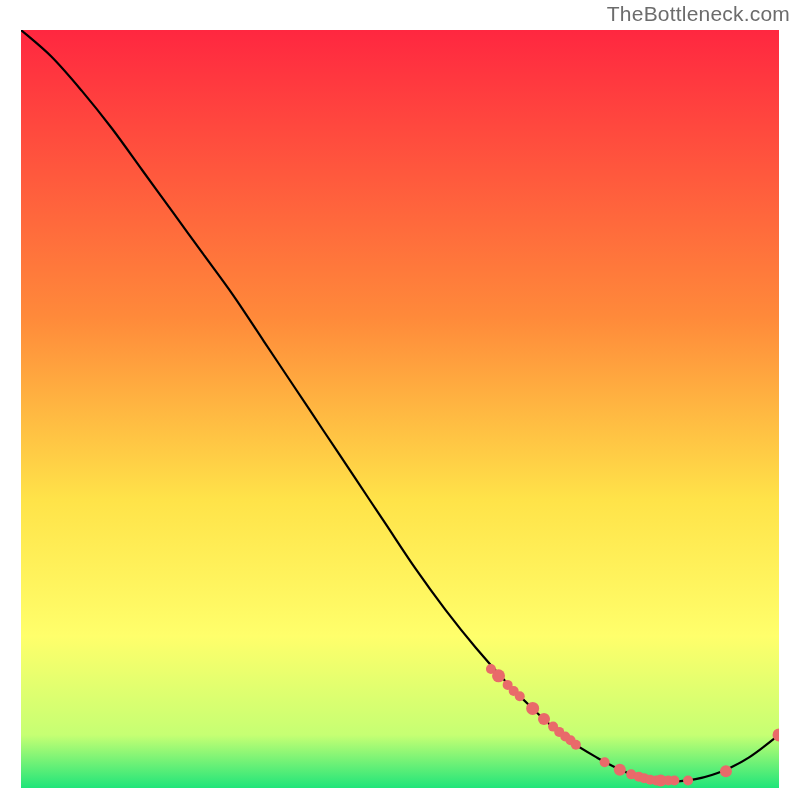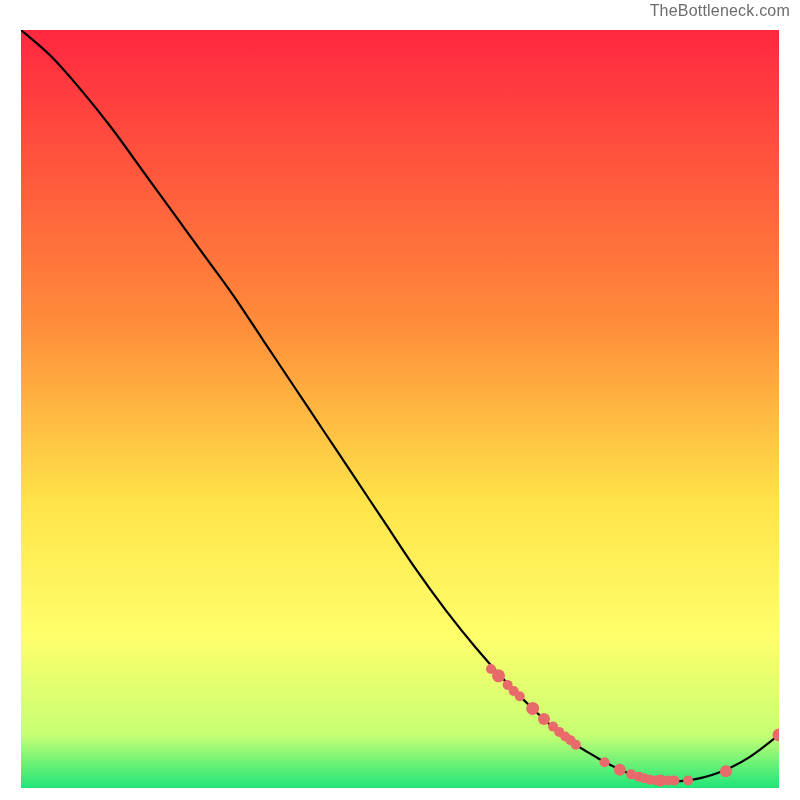--- a/index.html
+++ b/index.html
@@ -13,21 +13,21 @@
   }
   .canvas {
     position: relative;
     width: 800px;
     height: 800px;
   }
   .watermark {
     position: absolute;
     top: 2px;
     right: 10px;
-    font-size: 16px;
+    font-size: 21px;
     color: #6c6c6c;
     font-weight: 500;
     letter-spacing: 0.2px;
   }
   .plot {
     position: absolute;
     left: 21px;
     top: 30px;
     width: 758px;
     height: 758px;

